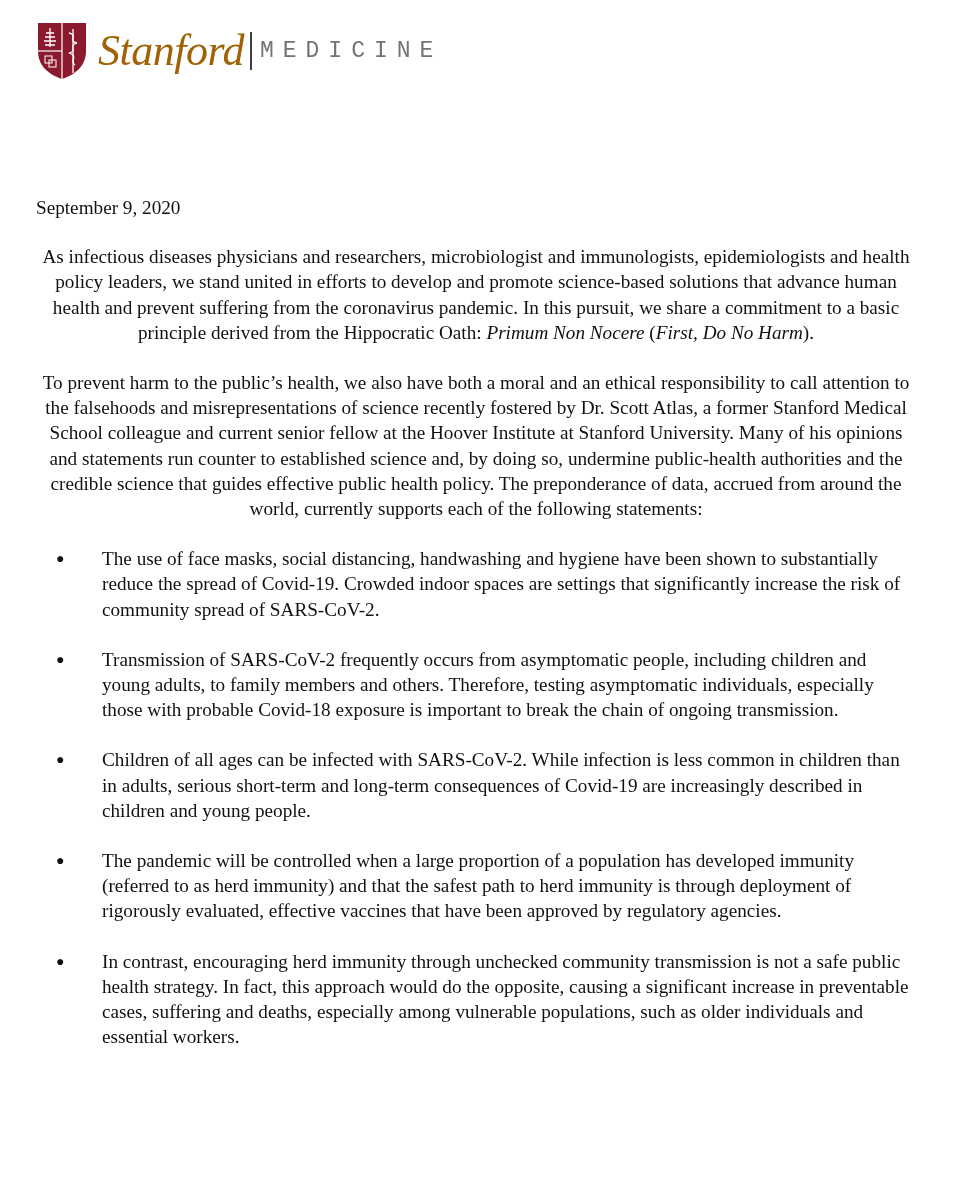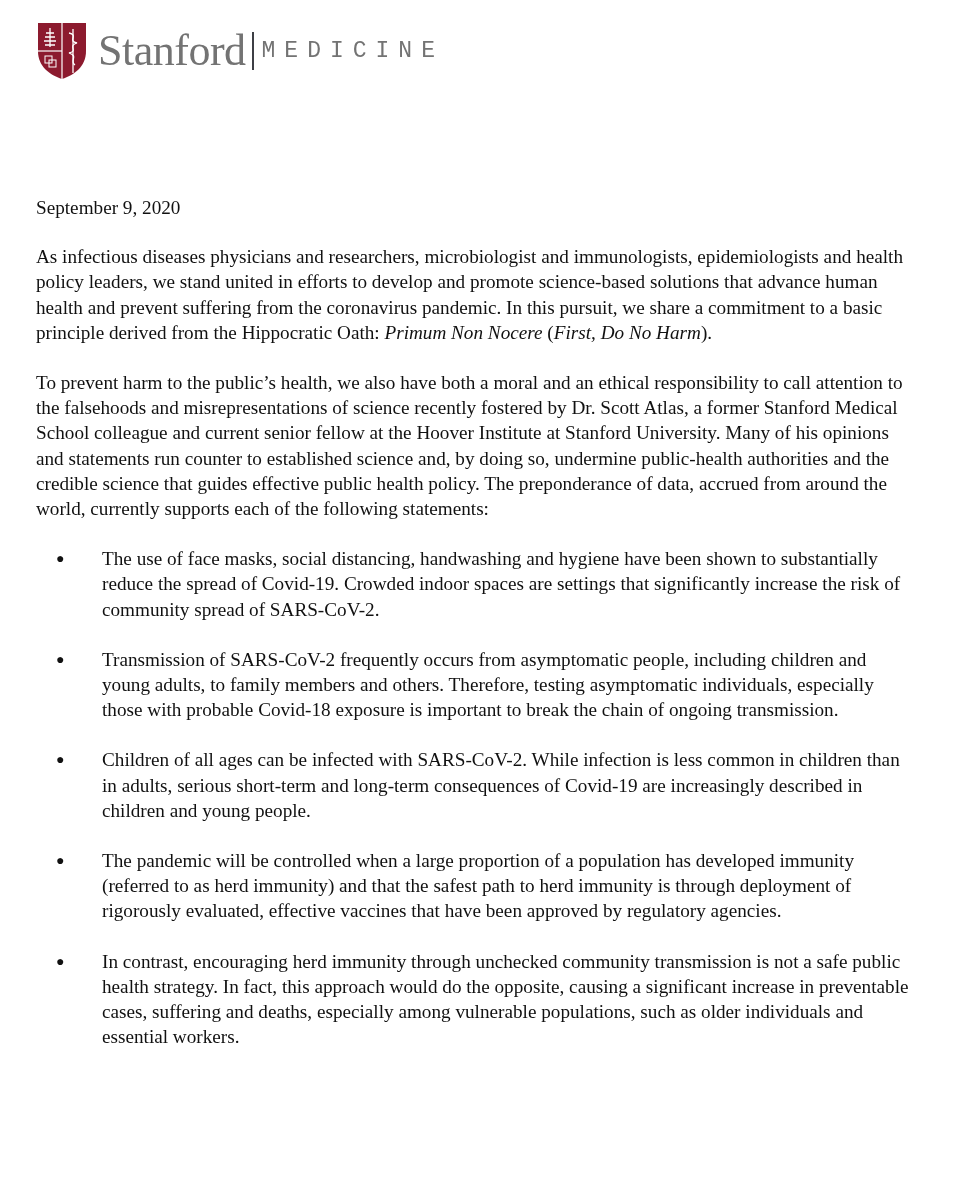--- a/index.html
+++ b/index.html
@@ -1,26 +1,26 @@
 <!DOCTYPE html>
 <html><head>
 <meta charset="utf-8">
 <style>
   html, body { margin: 0; padding: 0; background: #ffffff; }
   body { width: 957px; height: 1200px; position: relative; overflow: hidden; }
   .header { position: absolute; left: 36px; top: 18px; height: 66px; display: flex; align-items: center; }
   .shield { width: 52px; height: 60px; margin-right: 10px; }
-  .wordmark { font-family: "Liberation Serif", serif; color: #737373; font-size: 44px; line-height: 1; letter-spacing: -0.5px; }
+  .wordmark { font-family: "Liberation Serif", serif; color: #a16207; font-size: 44px; line-height: 1; letter-spacing: -0.5px; font-style: italic; }
   .divider { width: 2px; height: 38px; background: #3d3f45; margin: 0 8px 0 6px; }
   .medicine { font-family: Liberation Mono, monospace; color: #737373; font-size: 23px; letter-spacing: 9px; font-weight: 500; }
   .letter { position: absolute; left: 36px; top: 148px; width: 880px; font-family: "Liberation Serif", serif; font-size: 19.2px; line-height: 25.2px; color: #111; margin-top: 47px; }
   .letter p { margin: 0; }
   .date { margin-bottom: 24px !important; }
   .salutation { margin-bottom: 25px !important; }
-  .para { margin-bottom: 25px !important; }
+  .para { margin-bottom: 25px !important; text-align: center; }
   ul.statements { list-style: none; margin: 12px 0 0 0; padding: 0; }
   ul.statements li { position: relative; padding-left: 66px; margin-bottom: 25px; }
   ul.statements li .bullet { position: absolute; left: 20px; top: 0; font-size: 14px; }
   em { font-style: italic; }
 </style>
 </head>
 <body>
 
 <div class="header">
   <svg class="shield" viewBox="0 0 52 60">

